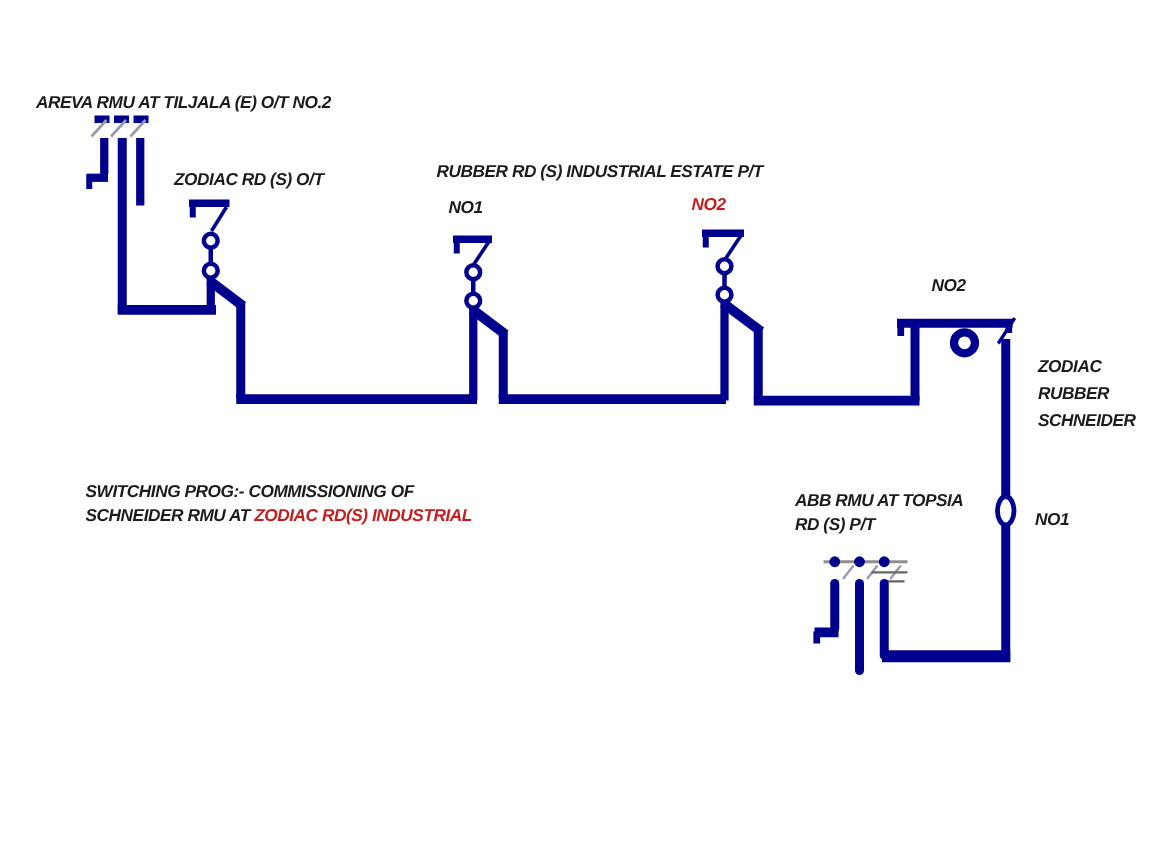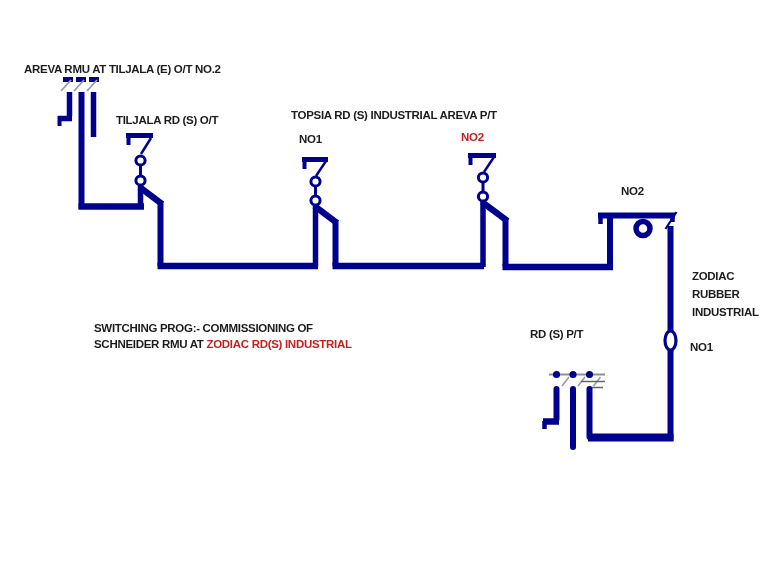--- a/index.html
+++ b/index.html
@@ -1,18 +1,19 @@
 <!DOCTYPE html>
 <html><head>
 <meta charset="utf-8">
 <style>
   html,body{margin:0;padding:0;background:#ffffff;}
   #canvas{
     position:relative;width:768px;height:491px;background:#ffffff;overflow:hidden;
     font-family:"Liberation Sans",sans-serif;
+    font-style:italic;
   }
   #diagram-svg{position:absolute;left:0;top:0;}
   .lbl{
     position:absolute;font-weight:bold;font-size:11.5px;line-height:14px;
     letter-spacing:-0.3px;color:#1c1c1c;white-space:nowrap;
   }
   .red{color:#c41e1e;}
   .multiline div{white-space:nowrap;}
   .zod div{line-height:18px;}
   .note div, .abb div{line-height:16px;}
@@ -109,42 +110,43 @@
       <path d="M544.5 421 V429" stroke-width="4.5"></path>
       <path d="M573 389 V447" stroke-width="6" stroke-linecap="round"></path>
       <path d="M589.5 389 V437" stroke-width="6" stroke-linecap="round"></path>
 
       <path d="M588 437.5 H673.5" stroke-width="8"></path>
     </g>
   </svg>
 
   <div class="lbl" style="left:24px;top:62px;">AREVA RMU AT TILJALA (E) O/T NO.2</div>
 
-  <div class="lbl" style="left:116px;top:113px;">TILJALA RD (S) O/T</div>
+  <div class="lbl" style="left:116px;top:113px;">ZODIAC RD (S) O/T</div>
 
-  <div class="lbl" style="left:291px;top:108px;">TOPSIA RD (S) INDUSTRIAL AREVA P/T</div>
+  <div class="lbl" style="left:291px;top:108px;">RUBBER RD (S) INDUSTRIAL ESTATE P/T</div>
 
   <div class="lbl" style="left:299px;top:132px;">NO1</div>
 
   <div class="lbl red" style="left:461px;top:130px;">NO2</div>
 
   <div class="lbl" style="left:621px;top:184px;">NO2</div>
 
-  <div class="lbl multiline zod" style="left:692px;top:236px;margin-top:31px;">
+  <div class="lbl multiline zod" style="left:692px;top:236px;">
     <div>ZODIAC</div>
     <div>RUBBER</div>
-    <div>INDUSTRIAL</div>
+    <div>SCHNEIDER</div>
   </div>
 
   <div class="lbl multiline abb" style="left:530px;top:326px;">
+    <div>ABB RMU AT TOPSIA</div>
     <div>RD (S) P/T</div>
   </div>
 
   <div class="lbl" style="left:690px;top:340px;">NO1</div>
 
-  <div class="lbl multiline note" style="left:57px;top:320px;margin-left:37px;">
+  <div class="lbl multiline note" style="left:57px;top:320px;">
     <div>SWITCHING PROG:- COMMISSIONING OF</div>
     <div>
       <span>SCHNEIDER RMU AT </span><span class="red">ZODIAC RD(S) INDUSTRIAL</span>
     </div>
   </div>
 
 </div>
 
 </body></html>

